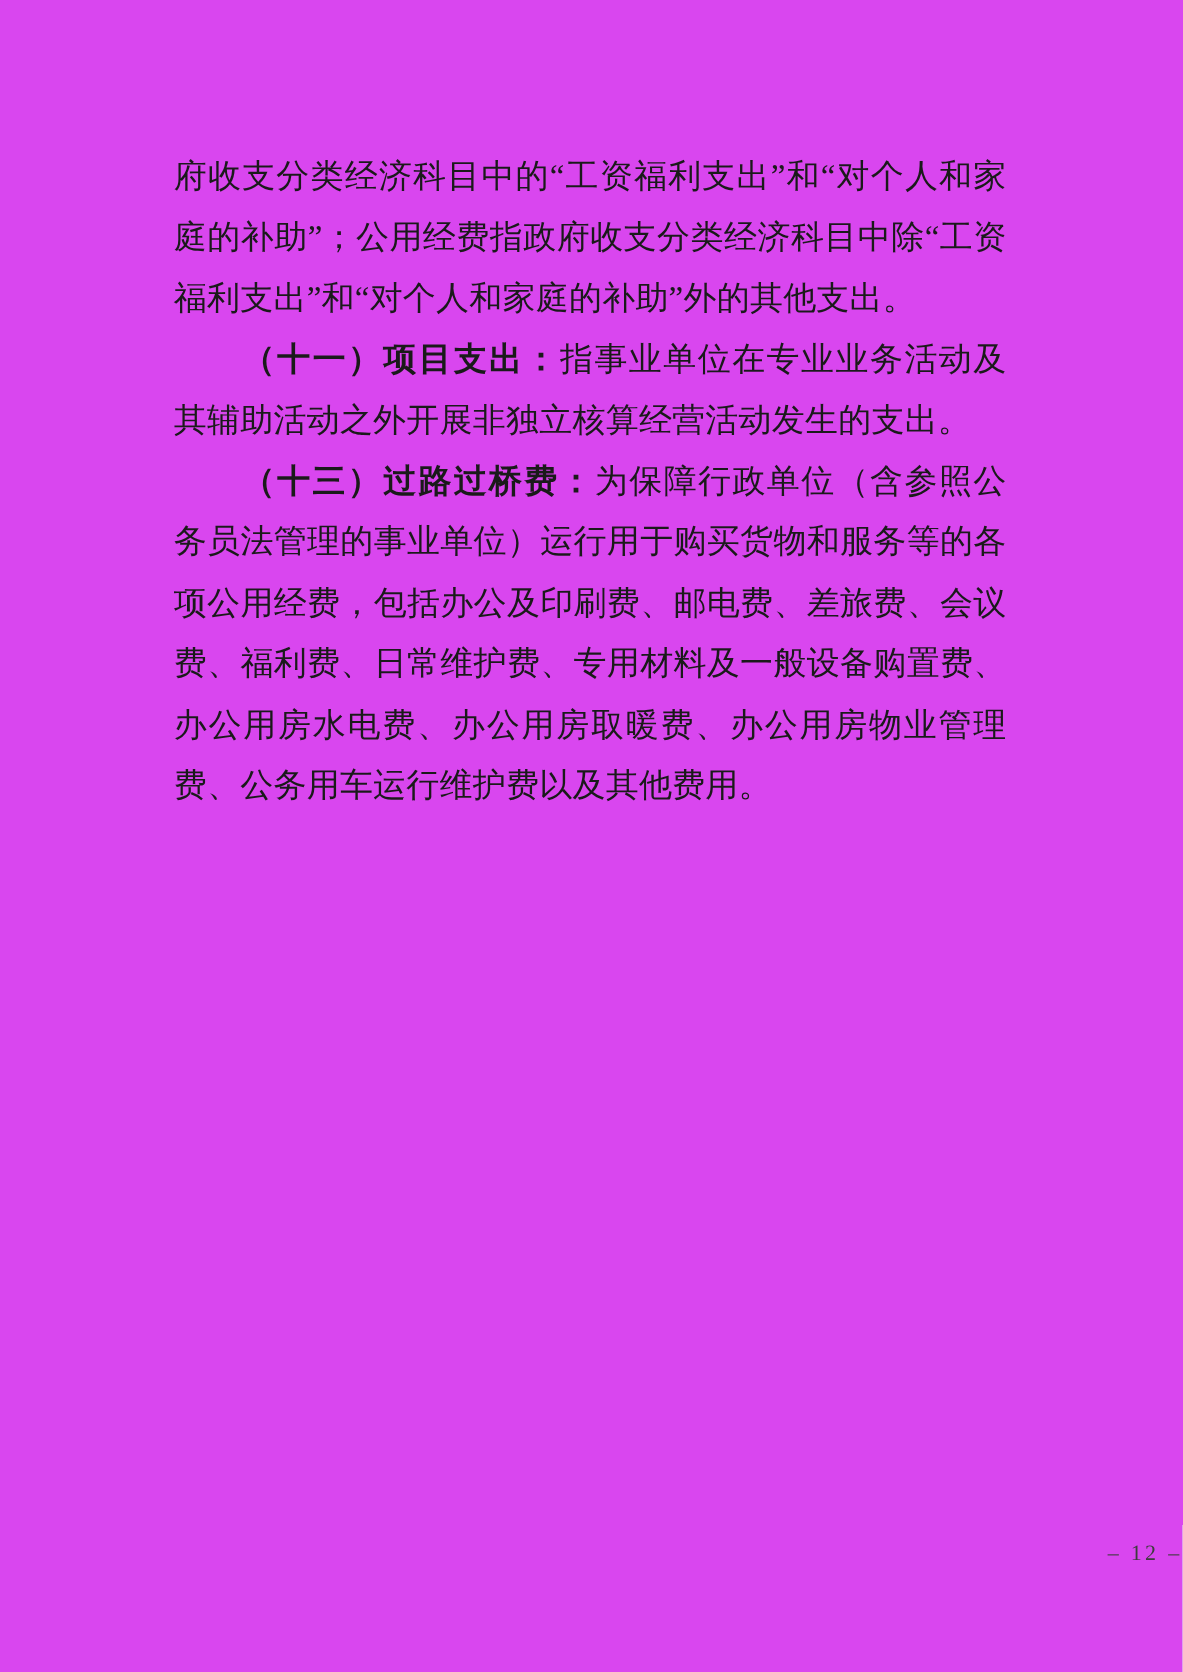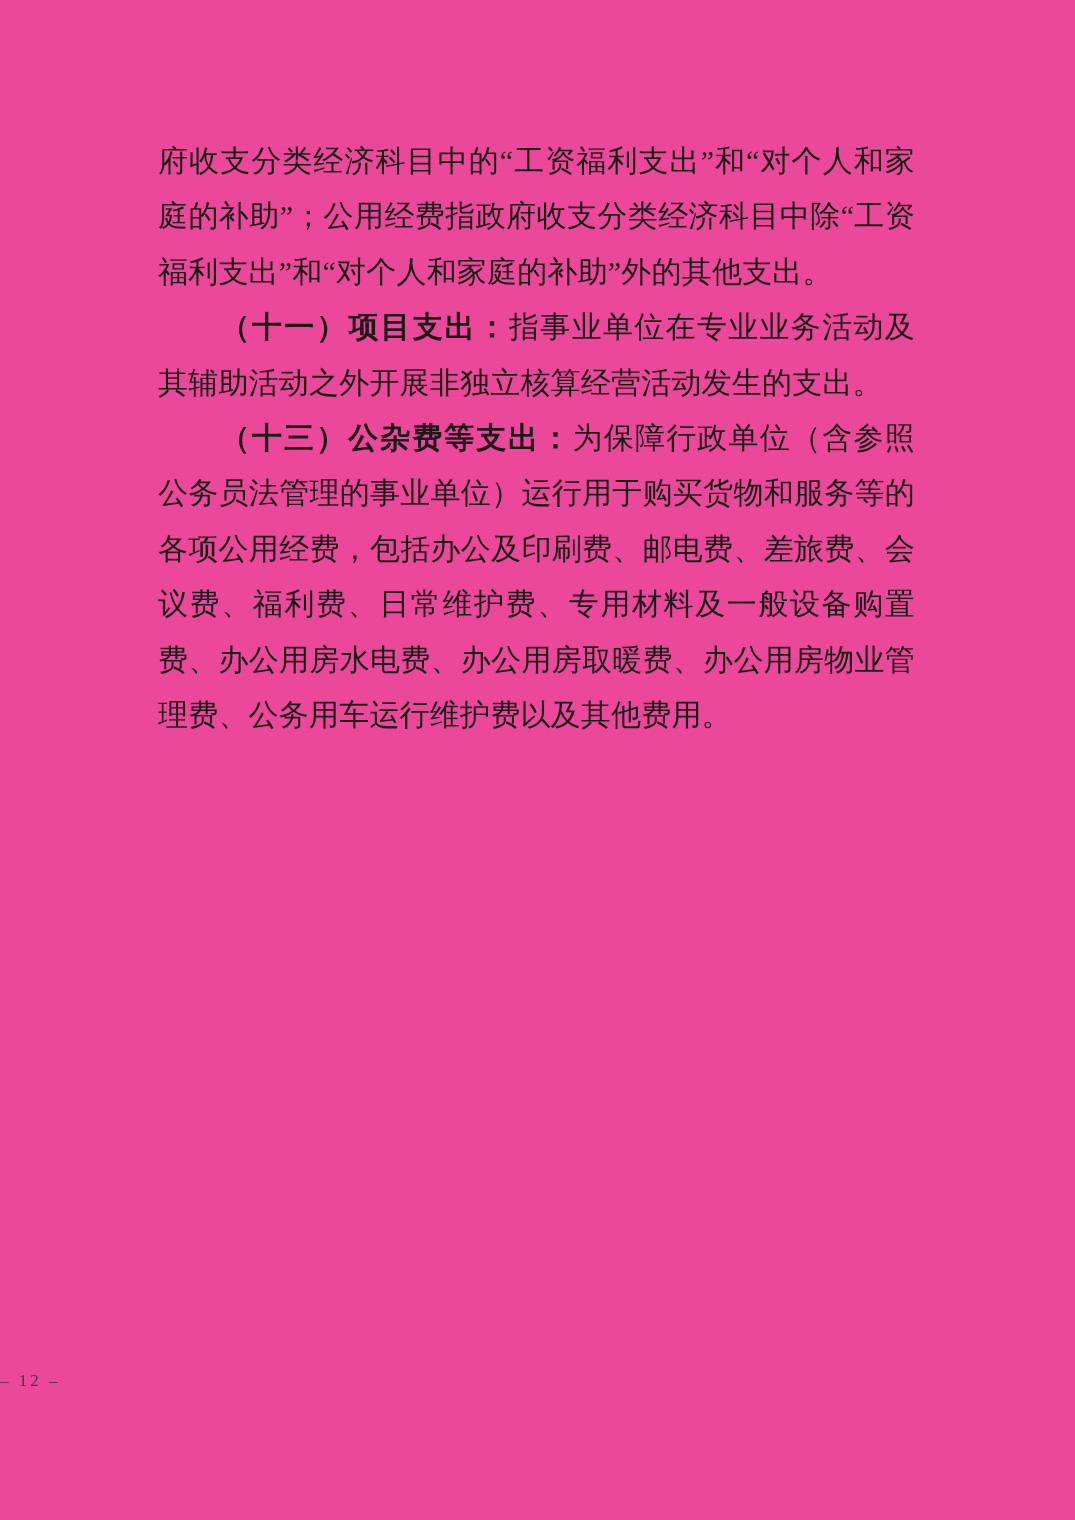--- a/index.html
+++ b/index.html
@@ -5,21 +5,21 @@
   html, body {
     margin: 0;
     padding: 0;
     background: #e8e8e8;
   }
   .page {
     position: relative;
     width: 1075px;
     height: 1520px;
     margin: 0 auto;
-    background: #ec4899;
+    background: #d946ef;
     overflow: hidden;
     font-family: "Liberation Serif", "DejaVu Serif", serif;
     color: #1a1a1a;
     text-decoration: underline;
   }
   .text-block {
     position: absolute;
     left: 158px;
     top: 133px;
     width: 757px;
@@ -37,40 +37,40 @@
     text-indent: 62px;
   }
   .lead {
     font-weight: bold;
     letter-spacing: 1px;
   }
   .footer {
     position: absolute;
     left: 0;
     right: 0;
-    top: 1371px;
-    text-align: left;
-    font-size: 17px;
+    top: 1401px;
+    text-align: right;
+    font-size: 20px;
     letter-spacing: 3px;
     color: #3d3d3d;
     font-family: "Liberation Serif", "DejaVu Serif", serif;
   }
 </style>
 </head>
 <body>
 
 <div class="page">
 
   <div class="text-block">
 
     <p class="para"><span class="lead"></span><span>府收支分类经济科目中的“工资福利支出”和“对个人和家庭的补助”；公用经费指政府收支分类经济科目中除“工资福利支出”和“对个人和家庭的补助”外的其他支出。</span></p>
 
 
     <p class="para indent"><span class="lead">（十一）项目支出：</span><span>指事业单位在专业业务活动及其辅助活动之外开展非独立核算经营活动发生的支出。</span></p>
 
 
-    <p class="para indent"><span class="lead">（十三）公杂费等支出：</span><span>为保障行政单位（含参照公务员法管理的事业单位）运行用于购买货物和服务等的各项公用经费，包括办公及印刷费、邮电费、差旅费、会议费、福利费、日常维护费、专用材料及一般设备购置费、办公用房水电费、办公用房取暖费、办公用房物业管理费、公务用车运行维护费以及其他费用。</span></p>
+    <p class="para indent"><span class="lead">（十三）过路过桥费：</span><span>为保障行政单位（含参照公务员法管理的事业单位）运行用于购买货物和服务等的各项公用经费，包括办公及印刷费、邮电费、差旅费、会议费、福利费、日常维护费、专用材料及一般设备购置费、办公用房水电费、办公用房取暖费、办公用房物业管理费、公务用车运行维护费以及其他费用。</span></p>
 
   </div>
 
   <div class="footer">– 12 –</div>
 
 </div>
 
 </body></html>

